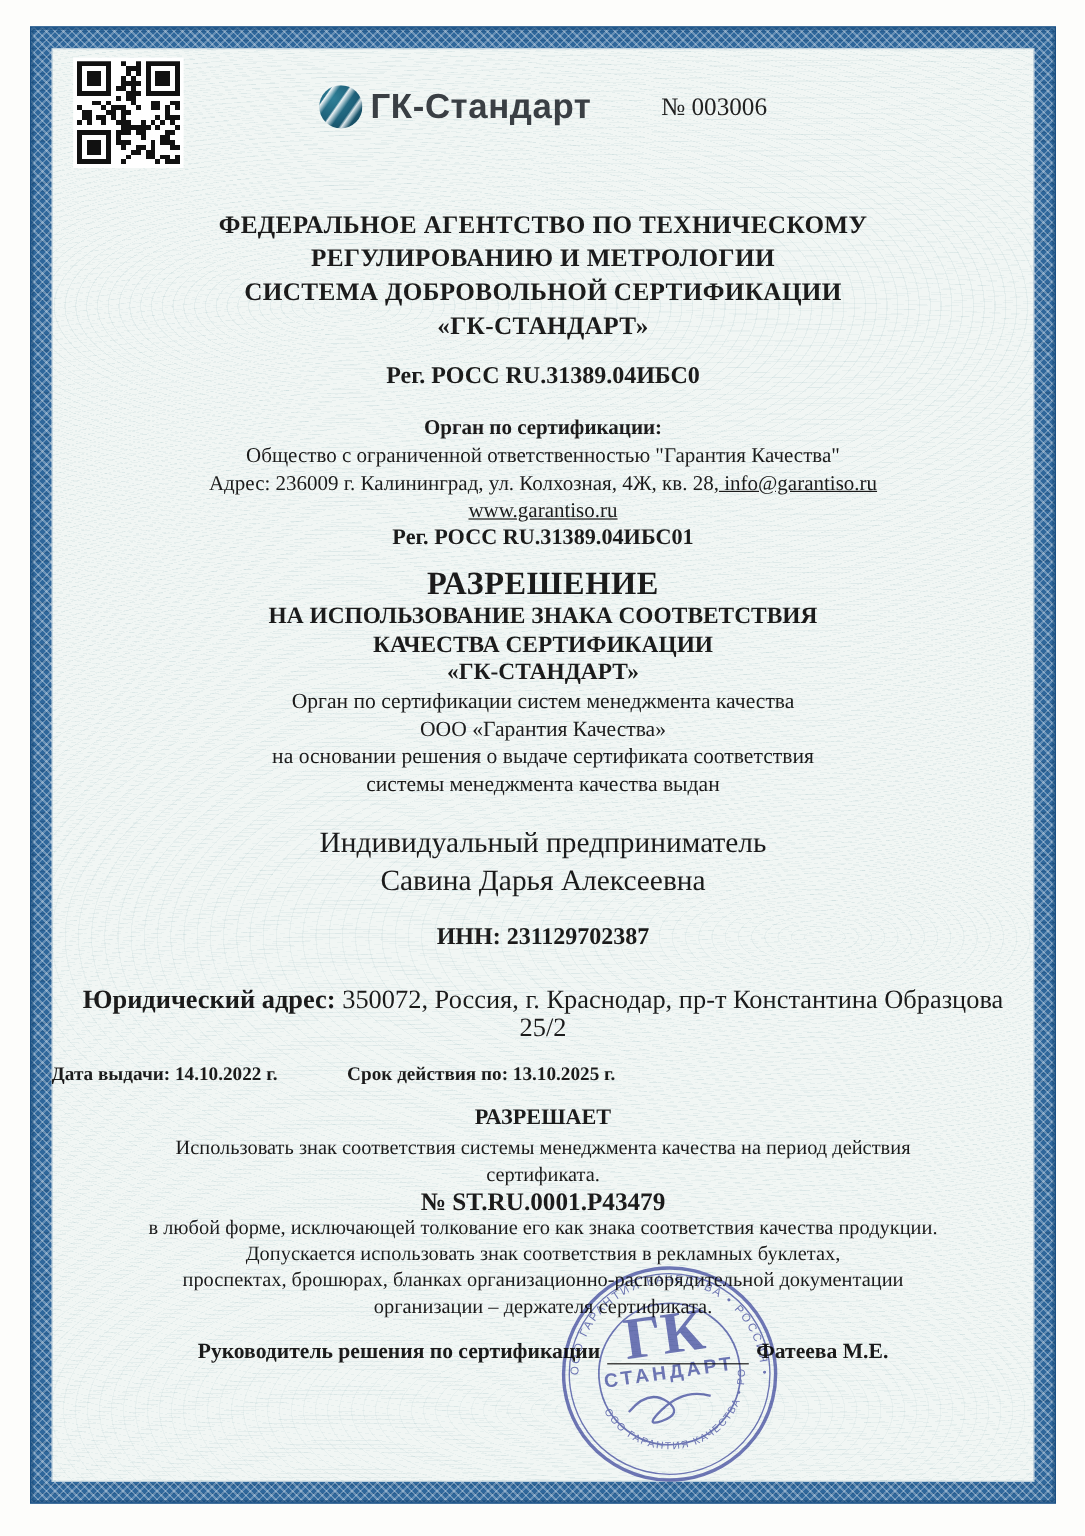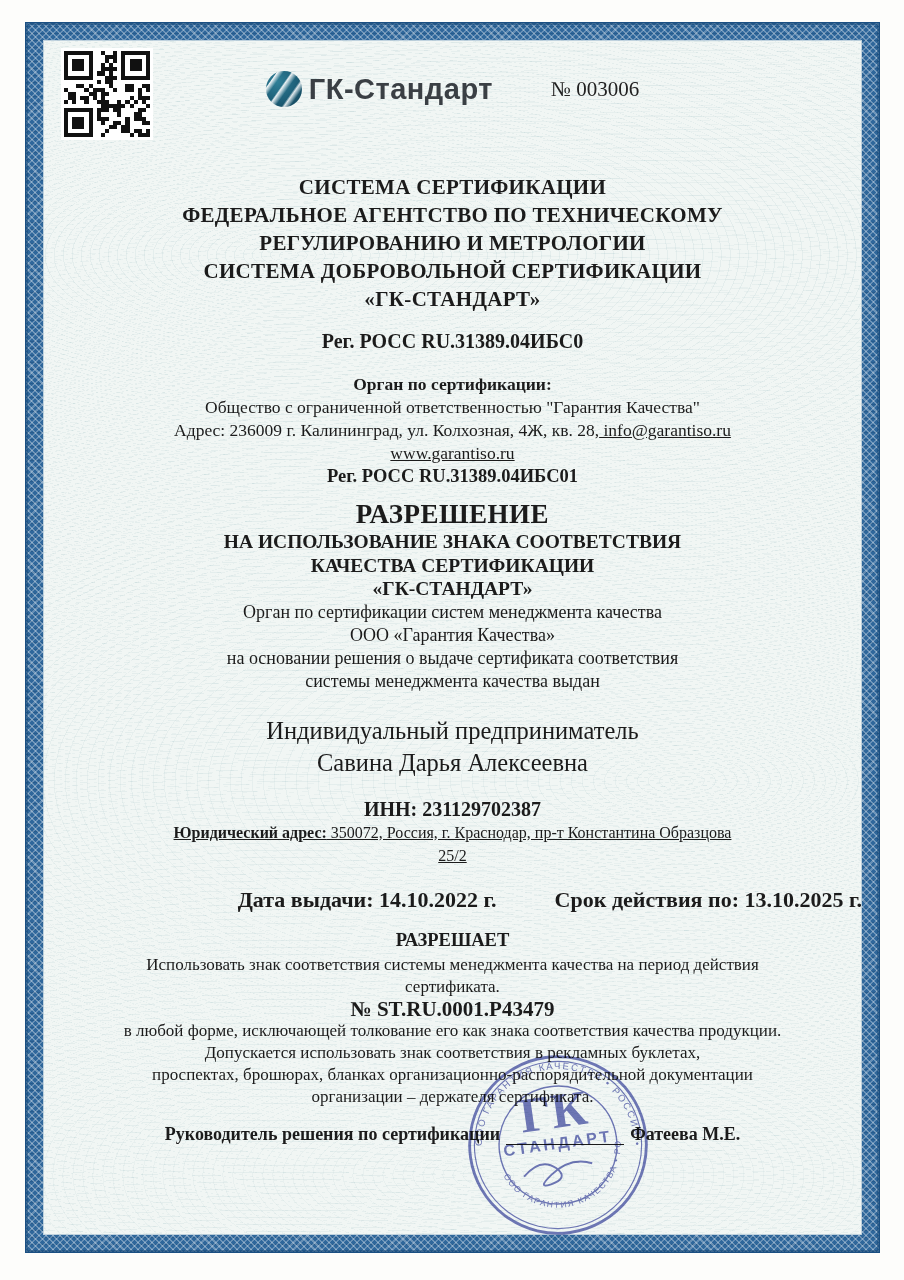--- a/index.html
+++ b/index.html
@@ -57,24 +57,24 @@
   .org-reg { font-weight:bold; font-size:18.5px; }
   .u { text-decoration:underline; }
 
   .perm-title { margin-top:10px; font-weight:bold; font-size:27px; line-height:32px; letter-spacing:.5px; }
   .perm-sub { font-weight:bold; font-size:19.5px; line-height:23.5px; }
   .perm-body { font-size:18px; line-height:23px; }
 
   .holder-block { margin-top:22px; font-weight:normal; font-size:24.5px; line-height:32px; }
   .inn-line { margin-top:19px; font-weight:bold; font-size:20px; }
 
-  .addr-block { margin-top:0; font-size:16px; line-height:23px;text-decoration:underline; }
+  .addr-block { margin-top:28px; font-size:22px; line-height:23px; }
   .addr-label { font-weight:bold; }
 
-  .dates-row { display:flex; justify-content:flex-end; gap:58px; margin-top:20px; font-weight:bold; font-size:22px; }
+  .dates-row { display:flex; justify-content:flex-start; gap:58px; margin-top:20px; font-weight:bold; font-size:16px; }
 
   .grant-heading { margin-top:17px; font-weight:bold; font-size:18.5px; }
   .grant-body { font-size:17px; line-height:22px; margin-top:3px; }
   .grant-cert { font-weight:bold; font-size:21px; }
 
   .sig-row { display:flex; justify-content:center; align-items:flex-end; margin-top:16px; font-weight:bold; font-size:18px; }
   .sig-line { display:inline-block; width:118px; border-bottom:1.5px solid #1b1b1b; height:16px; margin:0 6px; }
 
   .stamp-box { position:absolute; left:420px; top:1010px; width:190px; height:190px; mix-blend-mode:multiply; opacity:.85; transform:rotate(-8deg); pointer-events:none; }
   .stamp-box svg { width:100%; height:100%; }
@@ -217,21 +217,20 @@
 
       <div class="brand-row">
         <div class="logo-wrap">
           <div class="globe"></div>
           <span class="logo-text">ГК-Стандарт</span>
         </div>
         <span class="doc-number">№ 003006</span>
       </div>
 
       <div class="title-block center">
-        <div>СИСТЕМА СЕРТИФИКАЦИИ</div>
         <div>ФЕДЕРАЛЬНОЕ АГЕНТСТВО ПО ТЕХНИЧЕСКОМУ</div>
         <div>РЕГУЛИРОВАНИЮ И МЕТРОЛОГИИ</div>
         <div>СИСТЕМА ДОБРОВОЛЬНОЙ СЕРТИФИКАЦИИ</div>
         <div>«ГК-СТАНДАРТ»</div>
       </div>
 
       <div class="reg-line center">Рег. РОСС RU.31389.04ИБС0</div>
 
       <div class="org-block center">
         <div class="org-heading">Орган по сертификации:</div>

